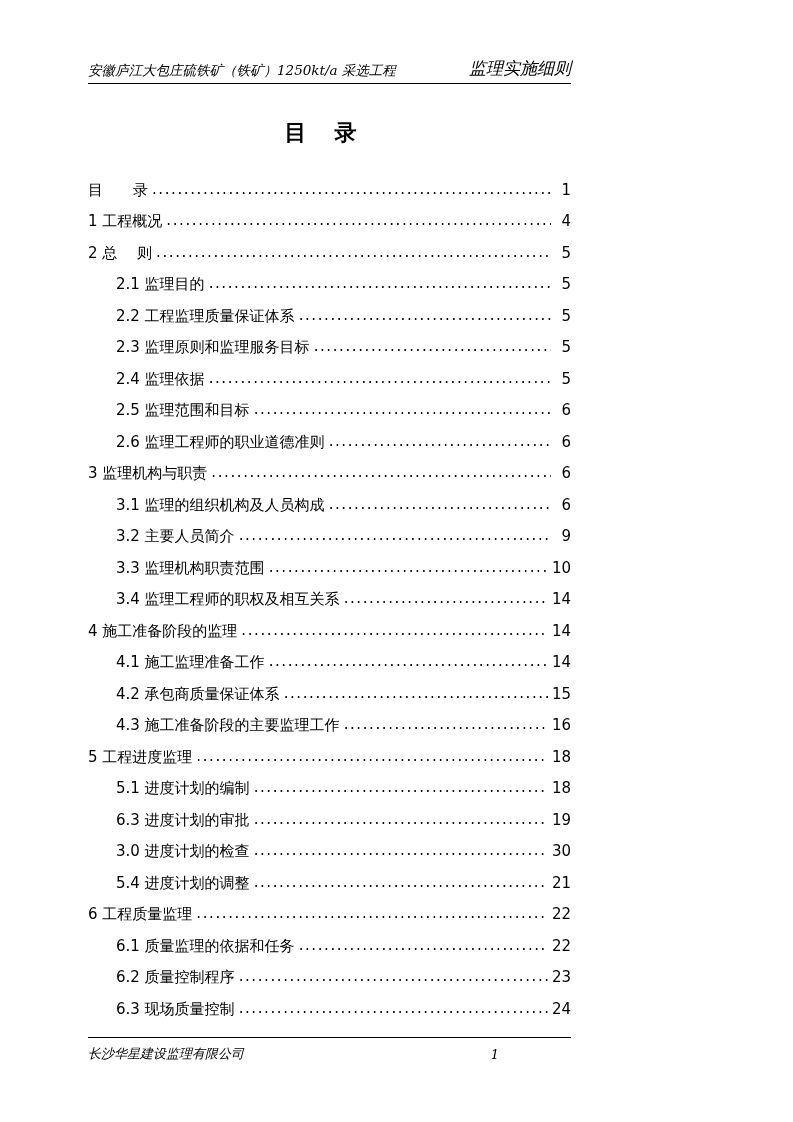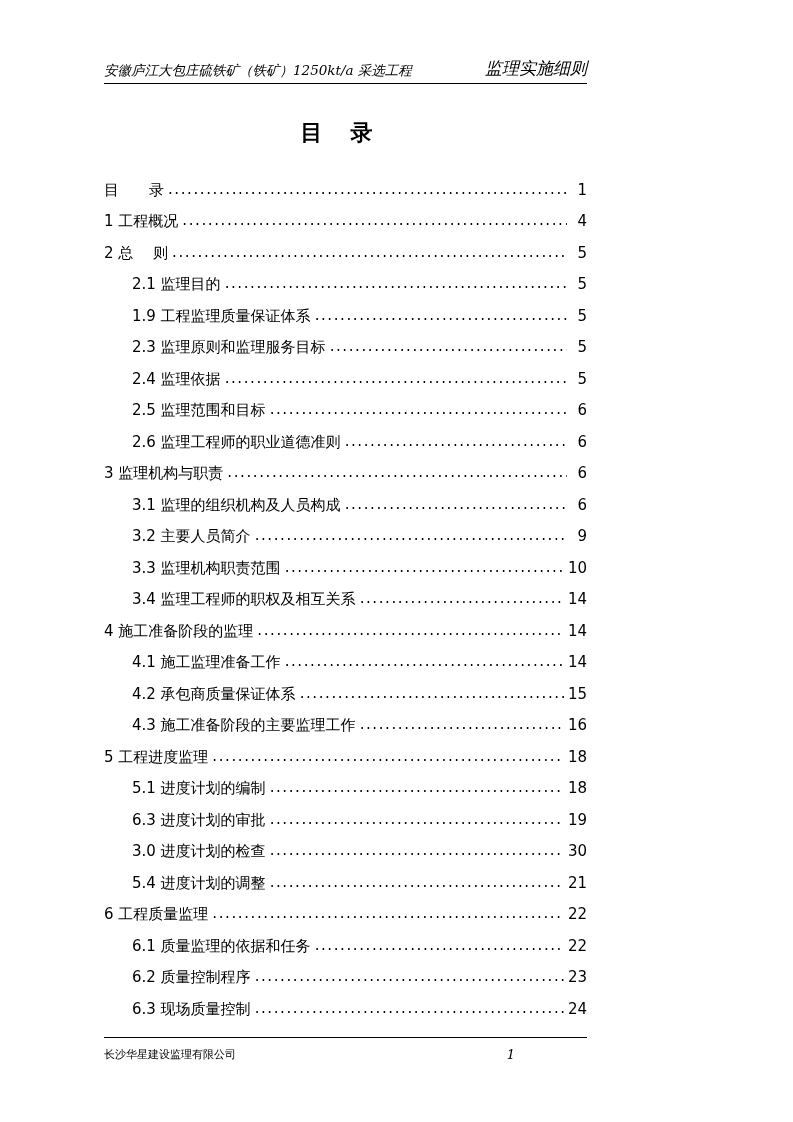--- a/index.html
+++ b/index.html
@@ -10,21 +10,21 @@
   body {
     width: 793px;
     height: 1122px;
     font-family: "DejaVu Sans", "Liberation Sans", sans-serif;
     color: #000000;
     position: relative;
     overflow: hidden;
   }
   .page {
     position: absolute;
-    left: 16px; top: 0;
+    left: 0; top: 0;
     width: 643px;
     height: 1122px;
     box-sizing: border-box;
     padding: 48px 72px 40px 88px;
   }
   
   .doc-header {
     position: absolute;
     left: 88px;
     right: 72px;
@@ -108,21 +108,22 @@
     bottom: 56px;
     height: 24px;
     display: flex;
     align-items: center;
     justify-content: space-between;
     border-top: 1px solid #000;
     padding-top: 4px;
   }
   .doc-footer .ft-left {
     font-family: "DejaVu Serif", "Liberation Serif", serif;
-    font-size: 11px;
+    font-style: italic;
+    font-size: 13px;
   }
   .doc-footer .ft-right {
     font-family: "DejaVu Serif", "Liberation Serif", serif;
     font-style: italic;
     font-size: 13px;
     padding-right: 72px;
   }
 </style>
 </head>
 <body>
@@ -153,21 +154,21 @@
         <span class="label">2  总　  则</span>
         <span class="dots">.......................................................................................................................</span>
         <span class="pg">5</span>
       </div>
       <div class="toc-entry lvl2">
         <span class="label">2.1 监理目的</span>
         <span class="dots">.......................................................................................................................</span>
         <span class="pg">5</span>
       </div>
       <div class="toc-entry lvl2">
-        <span class="label">1.9  工程监理质量保证体系</span>
+        <span class="label">2.2  工程监理质量保证体系</span>
         <span class="dots">.......................................................................................................................</span>
         <span class="pg">5</span>
       </div>
       <div class="toc-entry lvl2">
         <span class="label">2.3  监理原则和监理服务目标</span>
         <span class="dots">.......................................................................................................................</span>
         <span class="pg">5</span>
       </div>
       <div class="toc-entry lvl2">
         <span class="label">2.4  监理依据</span>

